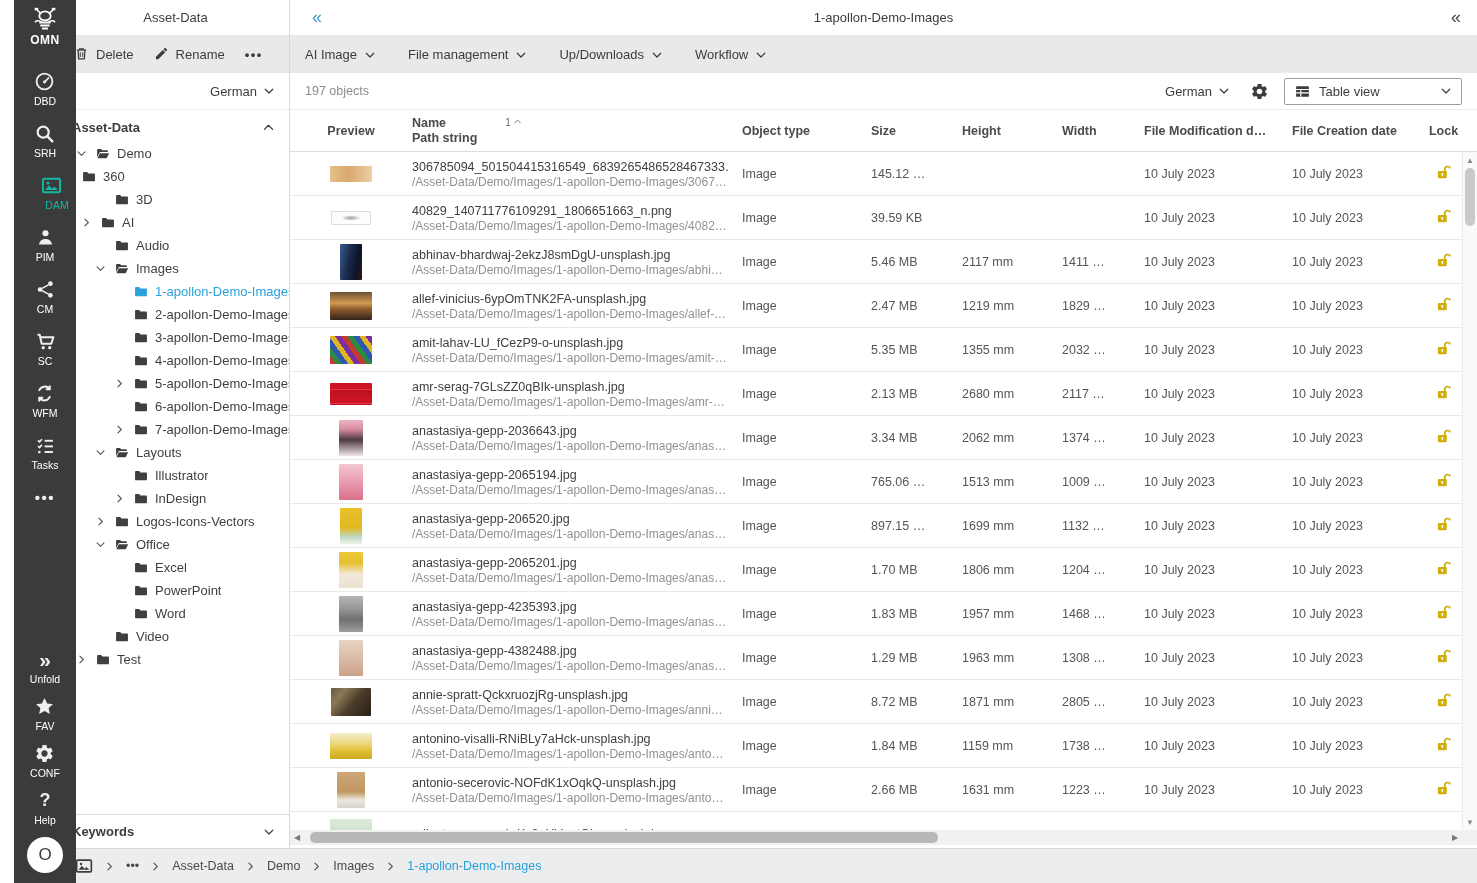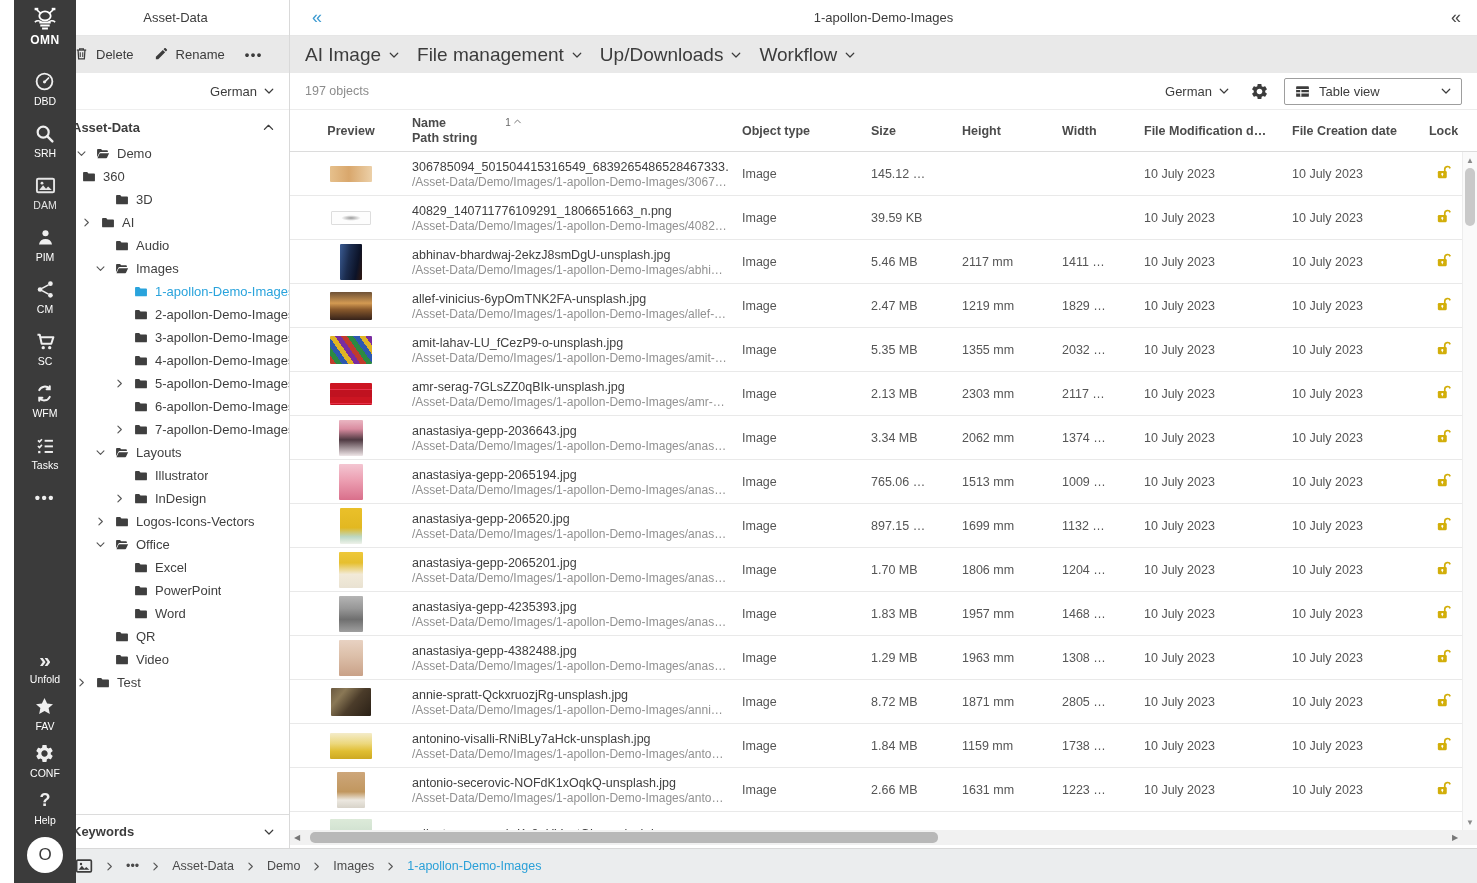--- a/index.html
+++ b/index.html
@@ -12,21 +12,21 @@
     display:flex; flex-direction:column; align-items:center; z-index:5; }
   .rail-logo { margin-top:7px; display:flex; flex-direction:column; align-items:center; color:#fff; cursor:pointer; }
   .rail-logo .logo-ic { width:34px; height:26px; }
   .rail-logo .logo-ic svg { width:100%; height:100%; }
   .logo-text { font-size:12px; font-weight:bold; letter-spacing:.5px; color:#fff; }
   .rail-group-top { display:flex; flex-direction:column; align-items:center; margin-top:24px; }
   .rail-item { display:flex; flex-direction:column; align-items:center; margin-bottom:16px; cursor:pointer; color:#efefef; }
   .rail-icon { width:22px; height:21px; display:flex; align-items:center; justify-content:center; }
   .rail-icon svg { width:21px; height:21px; }
   .rail-label { font-size:10.5px; margin-top:3px; color:#fff; }
-  .rail-item.active, .rail-item.active .rail-label { color:#e5e5e5; }
+  .rail-item.active, .rail-item.active .rail-label { color:#14b8a6;margin-left:12px; }
   .rail-footer { margin-top:auto; display:flex; flex-direction:column; align-items:center; }
   .rail-footer .rail-item { margin-bottom:11px; }
   .avatar { width:36px; height:36px; border-radius:50%; background:#fff; color:#3b3b3b;
     display:flex; align-items:center; justify-content:center; font-size:17px; margin-bottom:10px; cursor:pointer; }
 
   
   .lpanel { position:absolute; left:62px; top:0; width:228px; height:848px; background:#fff; border-right:1px solid #d9d9d9; }
   .lpanel-header { height:36px; line-height:36px; text-align:center; font-size:13px; border-bottom:1px solid #e6e6e6; }
   .lpanel-toolbar { height:37px; background:#e9e9e9; display:flex; align-items:center; padding:6px 12px; gap:20px; font-size:13px; }
   .tool-btn { display:flex; align-items:center; gap:7px; cursor:pointer; }
@@ -46,21 +46,21 @@
   .tree-row.selected, .tree-row.selected .tree-folder { color:#29a3dc; }
   .keywords-bar { position:absolute; left:0; bottom:0; width:100%; height:34px; border-top:1px solid #dcdcdc;
     display:flex; justify-content:space-between; align-items:center; padding:0 14px 0 10px; font-weight:bold; font-size:13px; background:#fff; cursor:pointer; }
 
   
   .main { position:absolute; left:290px; top:0; width:1187px; height:848px; background:#fff; }
   .main-header { height:36px; position:relative; border-bottom:1px solid #e6e6e6; }
   .main-title { text-align:center; line-height:36px; font-size:13px; }
   .collapse-left { position:absolute; left:22px; top:0; line-height:34px; font-size:18px; color:#3d9bd1; cursor:pointer; }
   .collapse-right { position:absolute; right:16px; top:0; line-height:34px; font-size:18px; color:#4a4a4a; cursor:pointer; }
-  .main-toolbar { height:37px; background:#e9e9e9; display:flex; align-items:center; gap:17px; padding:0 15px; font-size:19px; }
+  .main-toolbar { height:37px; background:#e9e9e9; display:flex; align-items:center; gap:32px; padding:0 15px; font-size:13px; }
   .menu-item { display:flex; align-items:center; gap:7px; cursor:pointer; }
   .objects-row { height:37px; display:flex; align-items:center; padding:0 15px; border-bottom:1px solid #ececec; }
   .objects-count { color:#8c8c8c; font-size:12.5px; }
   .spacer { flex:1; }
   .lang2 { display:flex; align-items:center; gap:6px; font-size:13px; margin-right:20px; cursor:pointer; }
   .gear-btn { width:19px; height:19px; margin-right:15px; cursor:pointer; color:#3c3c3c; }
   .gear-btn svg { width:19px; height:19px; }
   .view-select { width:178px; height:27px; border:1px solid #9e9e9e; border-radius:2px; display:flex; align-items:center;
     padding:0 9px; gap:8px; font-size:13px; cursor:pointer; background:#fff; }
   .view-select .vs-icon { width:17px; height:17px; color:#3c3c3c; }
@@ -505,29 +505,20 @@
           </span>
           <span class="tree-label">Word</span>
         </div>
         <div class="tree-row" style="padding-left: 33px;">
           <span class="tree-chev"></span>
           <span class="tree-folder">
             <svg viewBox="0 0 24 24">
               <path d="M2.5 6c0-.8.6-1.4 1.4-1.4h5.2l2 2.4h9c.8 0 1.4.6 1.4 1.4v9.8c0 .8-.6 1.4-1.4 1.4H3.9c-.8 0-1.4-.6-1.4-1.4z" fill="currentColor"></path>
             </svg>
           </span>
-          <span class="tree-label">QR</span>
-        </div>
-        <div class="tree-row" style="padding-left: 33px;">
-          <span class="tree-chev"></span>
-          <span class="tree-folder">
-            <svg viewBox="0 0 24 24">
-              <path d="M2.5 6c0-.8.6-1.4 1.4-1.4h5.2l2 2.4h9c.8 0 1.4.6 1.4 1.4v9.8c0 .8-.6 1.4-1.4 1.4H3.9c-.8 0-1.4-.6-1.4-1.4z" fill="currentColor"></path>
-            </svg>
-          </span>
           <span class="tree-label">Video</span>
         </div>
         <div class="tree-row" style="padding-left: 14px;">
           <span class="tree-chev">
             <svg viewBox="0 0 24 24">
               <polyline points="8.5 4.5 16 12 8.5 19.5" fill="none" stroke="currentColor" stroke-width="2.4" stroke-linecap="round" stroke-linejoin="round"></polyline>
             </svg>
           </span>
           <span class="tree-folder">
             <svg viewBox="0 0 24 24">
@@ -757,21 +748,21 @@
         <div class="trow grid-cols">
           <div class="c-preview">
             <div class="thumb" style="width: 42px; height: 22px; background: repeating-linear-gradient(rgb(204, 21, 34) 0px, rgb(204, 21, 34) 6px, rgb(232, 50, 74) 6px, rgb(232, 50, 74) 7px, rgb(192, 18, 32) 7px, rgb(192, 18, 32) 14px);"></div>
           </div>
           <div class="c-name">
             <div class="fname">amr-serag-7GLsZZ0qBIk-unsplash.jpg</div>
             <div class="fpath">/Asset-Data/Demo/Images/1-apollon-Demo-Images/amr-…</div>
           </div>
           <div class="cell c-type">Image</div>
           <div class="cell c-size">2.13 MB</div>
-          <div class="cell c-height">2303 mm</div>
+          <div class="cell c-height">2680 mm</div>
           <div class="cell c-width">2117 …</div>
           <div class="cell c-modified">10 July 2023</div>
           <div class="cell c-created">10 July 2023</div>
           <div class="c-lock">
             <span><svg viewBox="0 0 24 24">
                 <path d="M13.8 10V7.4a3.9 3.9 0 017.6-1.2" fill="none" stroke="currentColor" stroke-width="2.4"></path>
                 <rect x="4" y="10" width="12.6" height="10" rx="1.6" fill="currentColor"></rect>
                 <circle cx="10.3" cy="14.3" r="1.5" fill="#fff"></circle>
                 <path d="M9.7 14.3h1.3l-.2 3h-1z" fill="#fff"></path>
               </svg></span>

